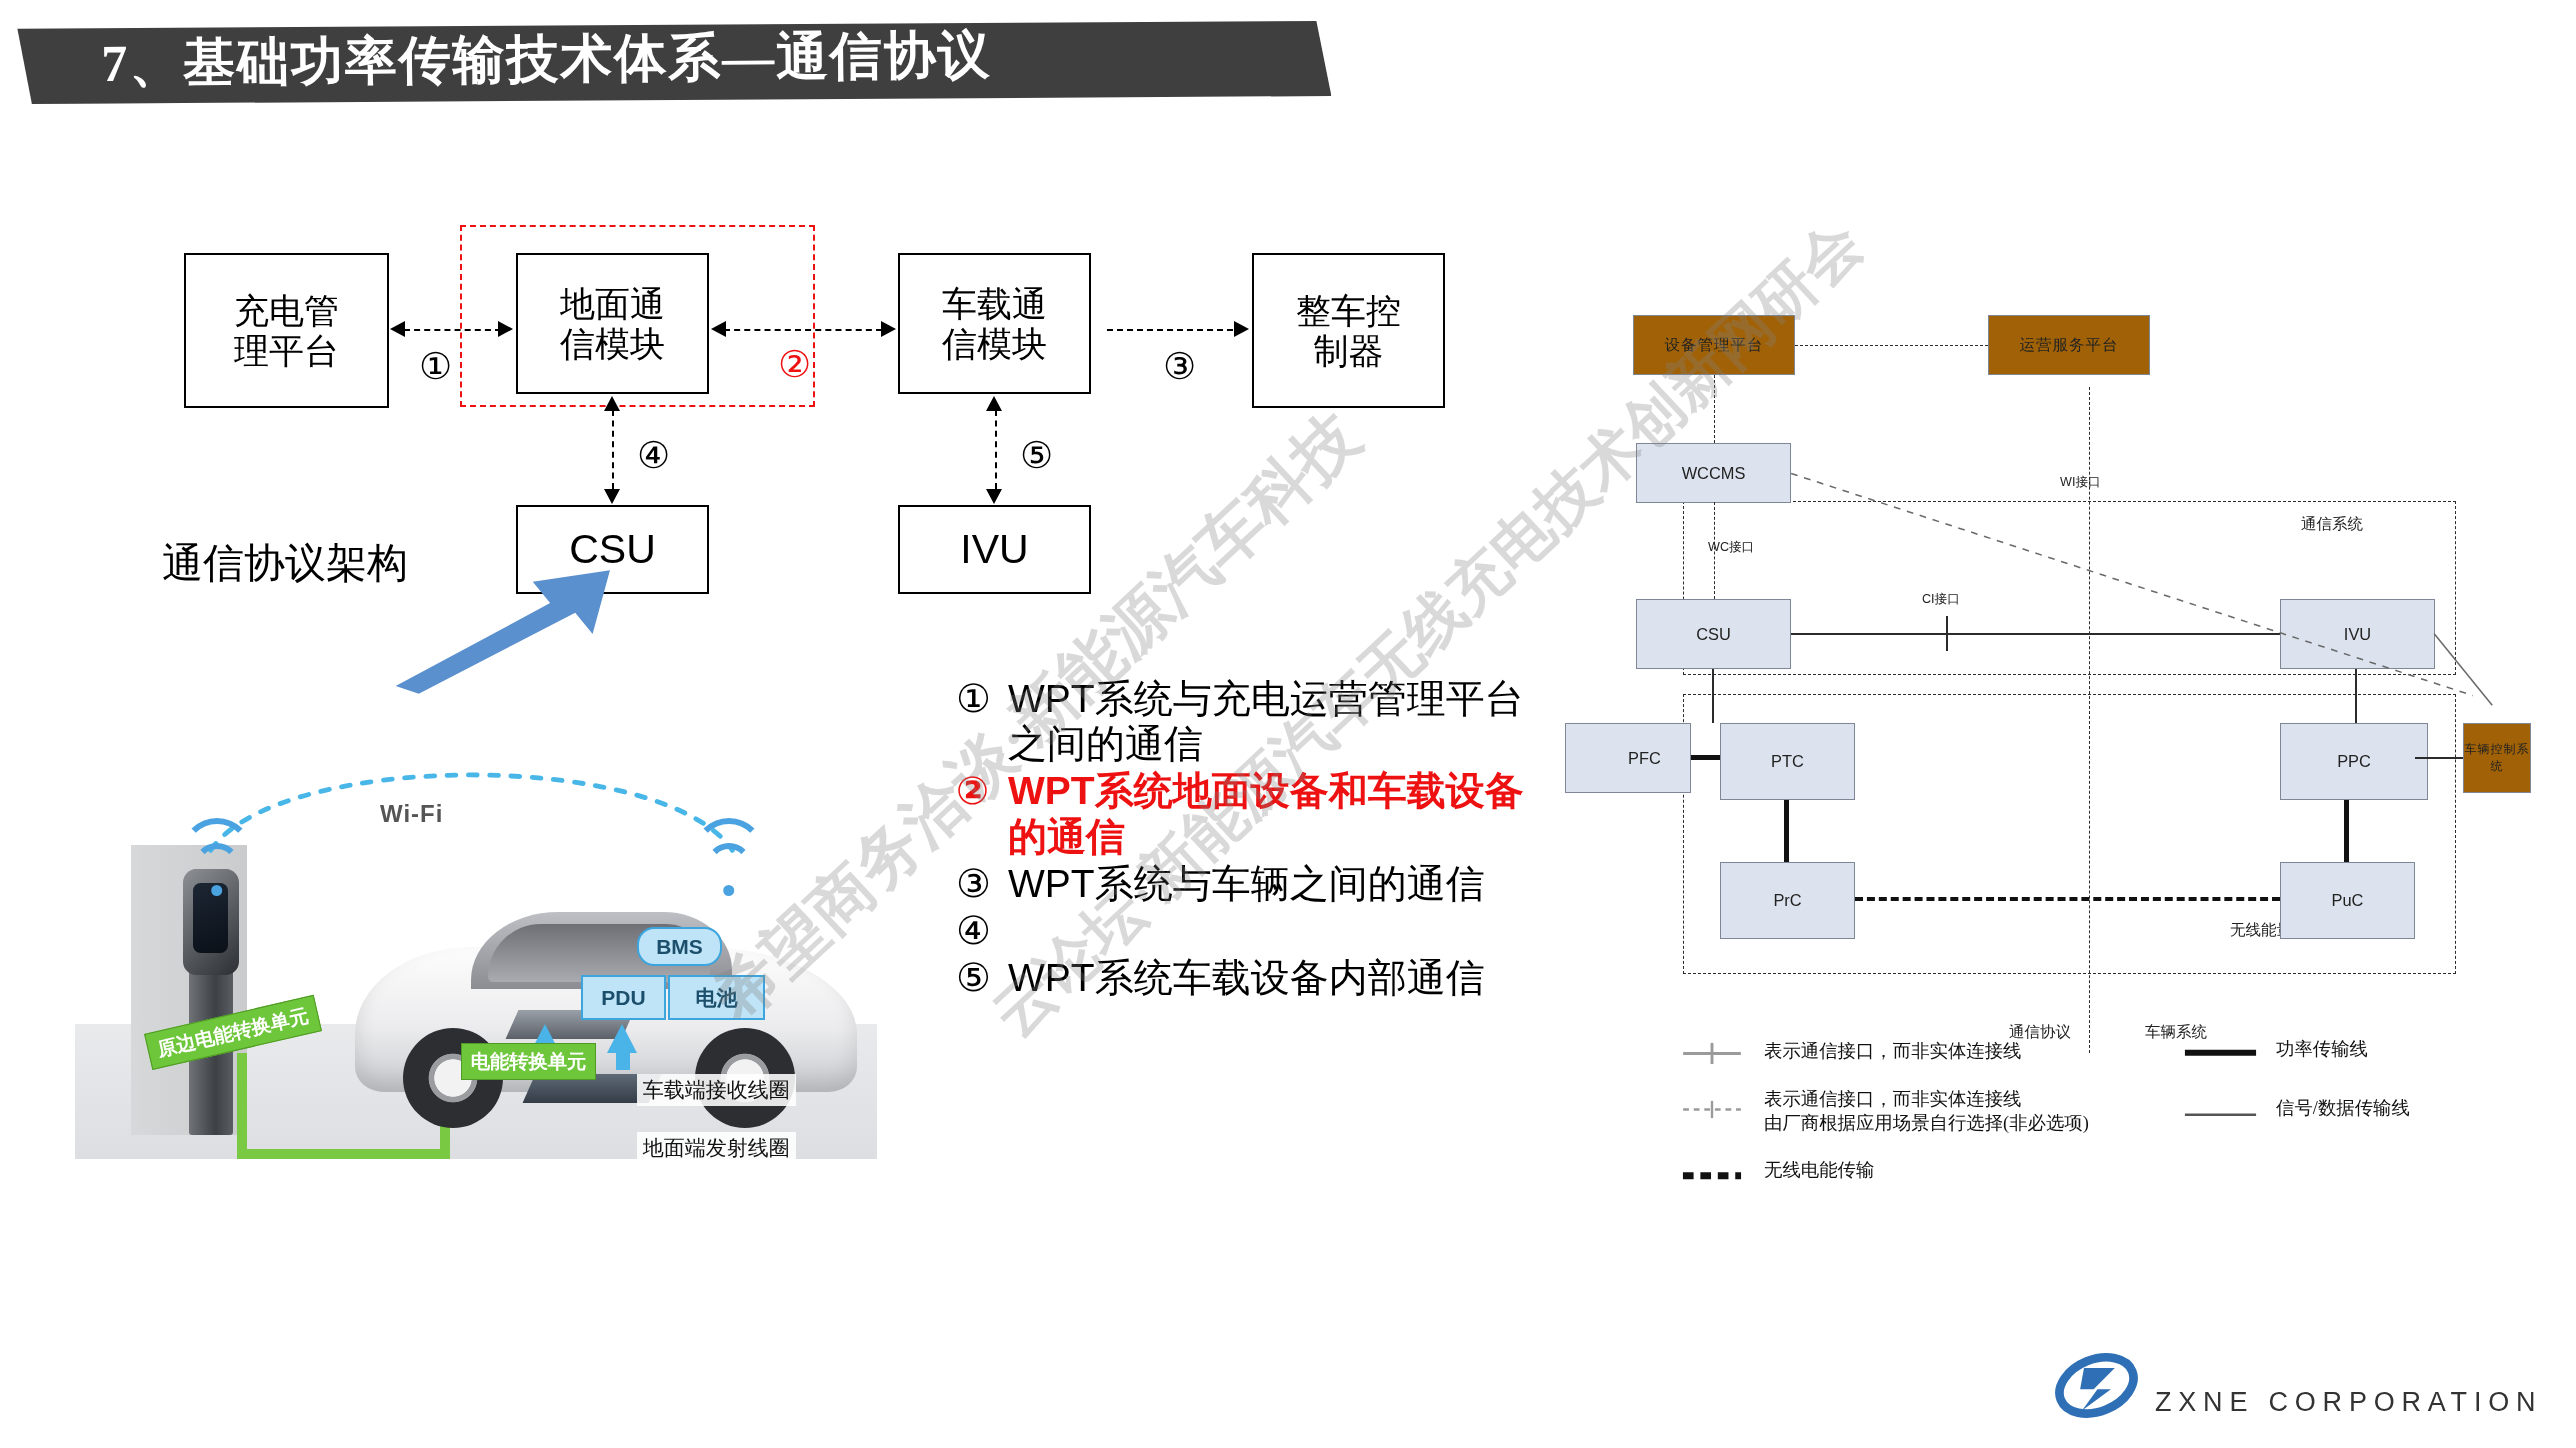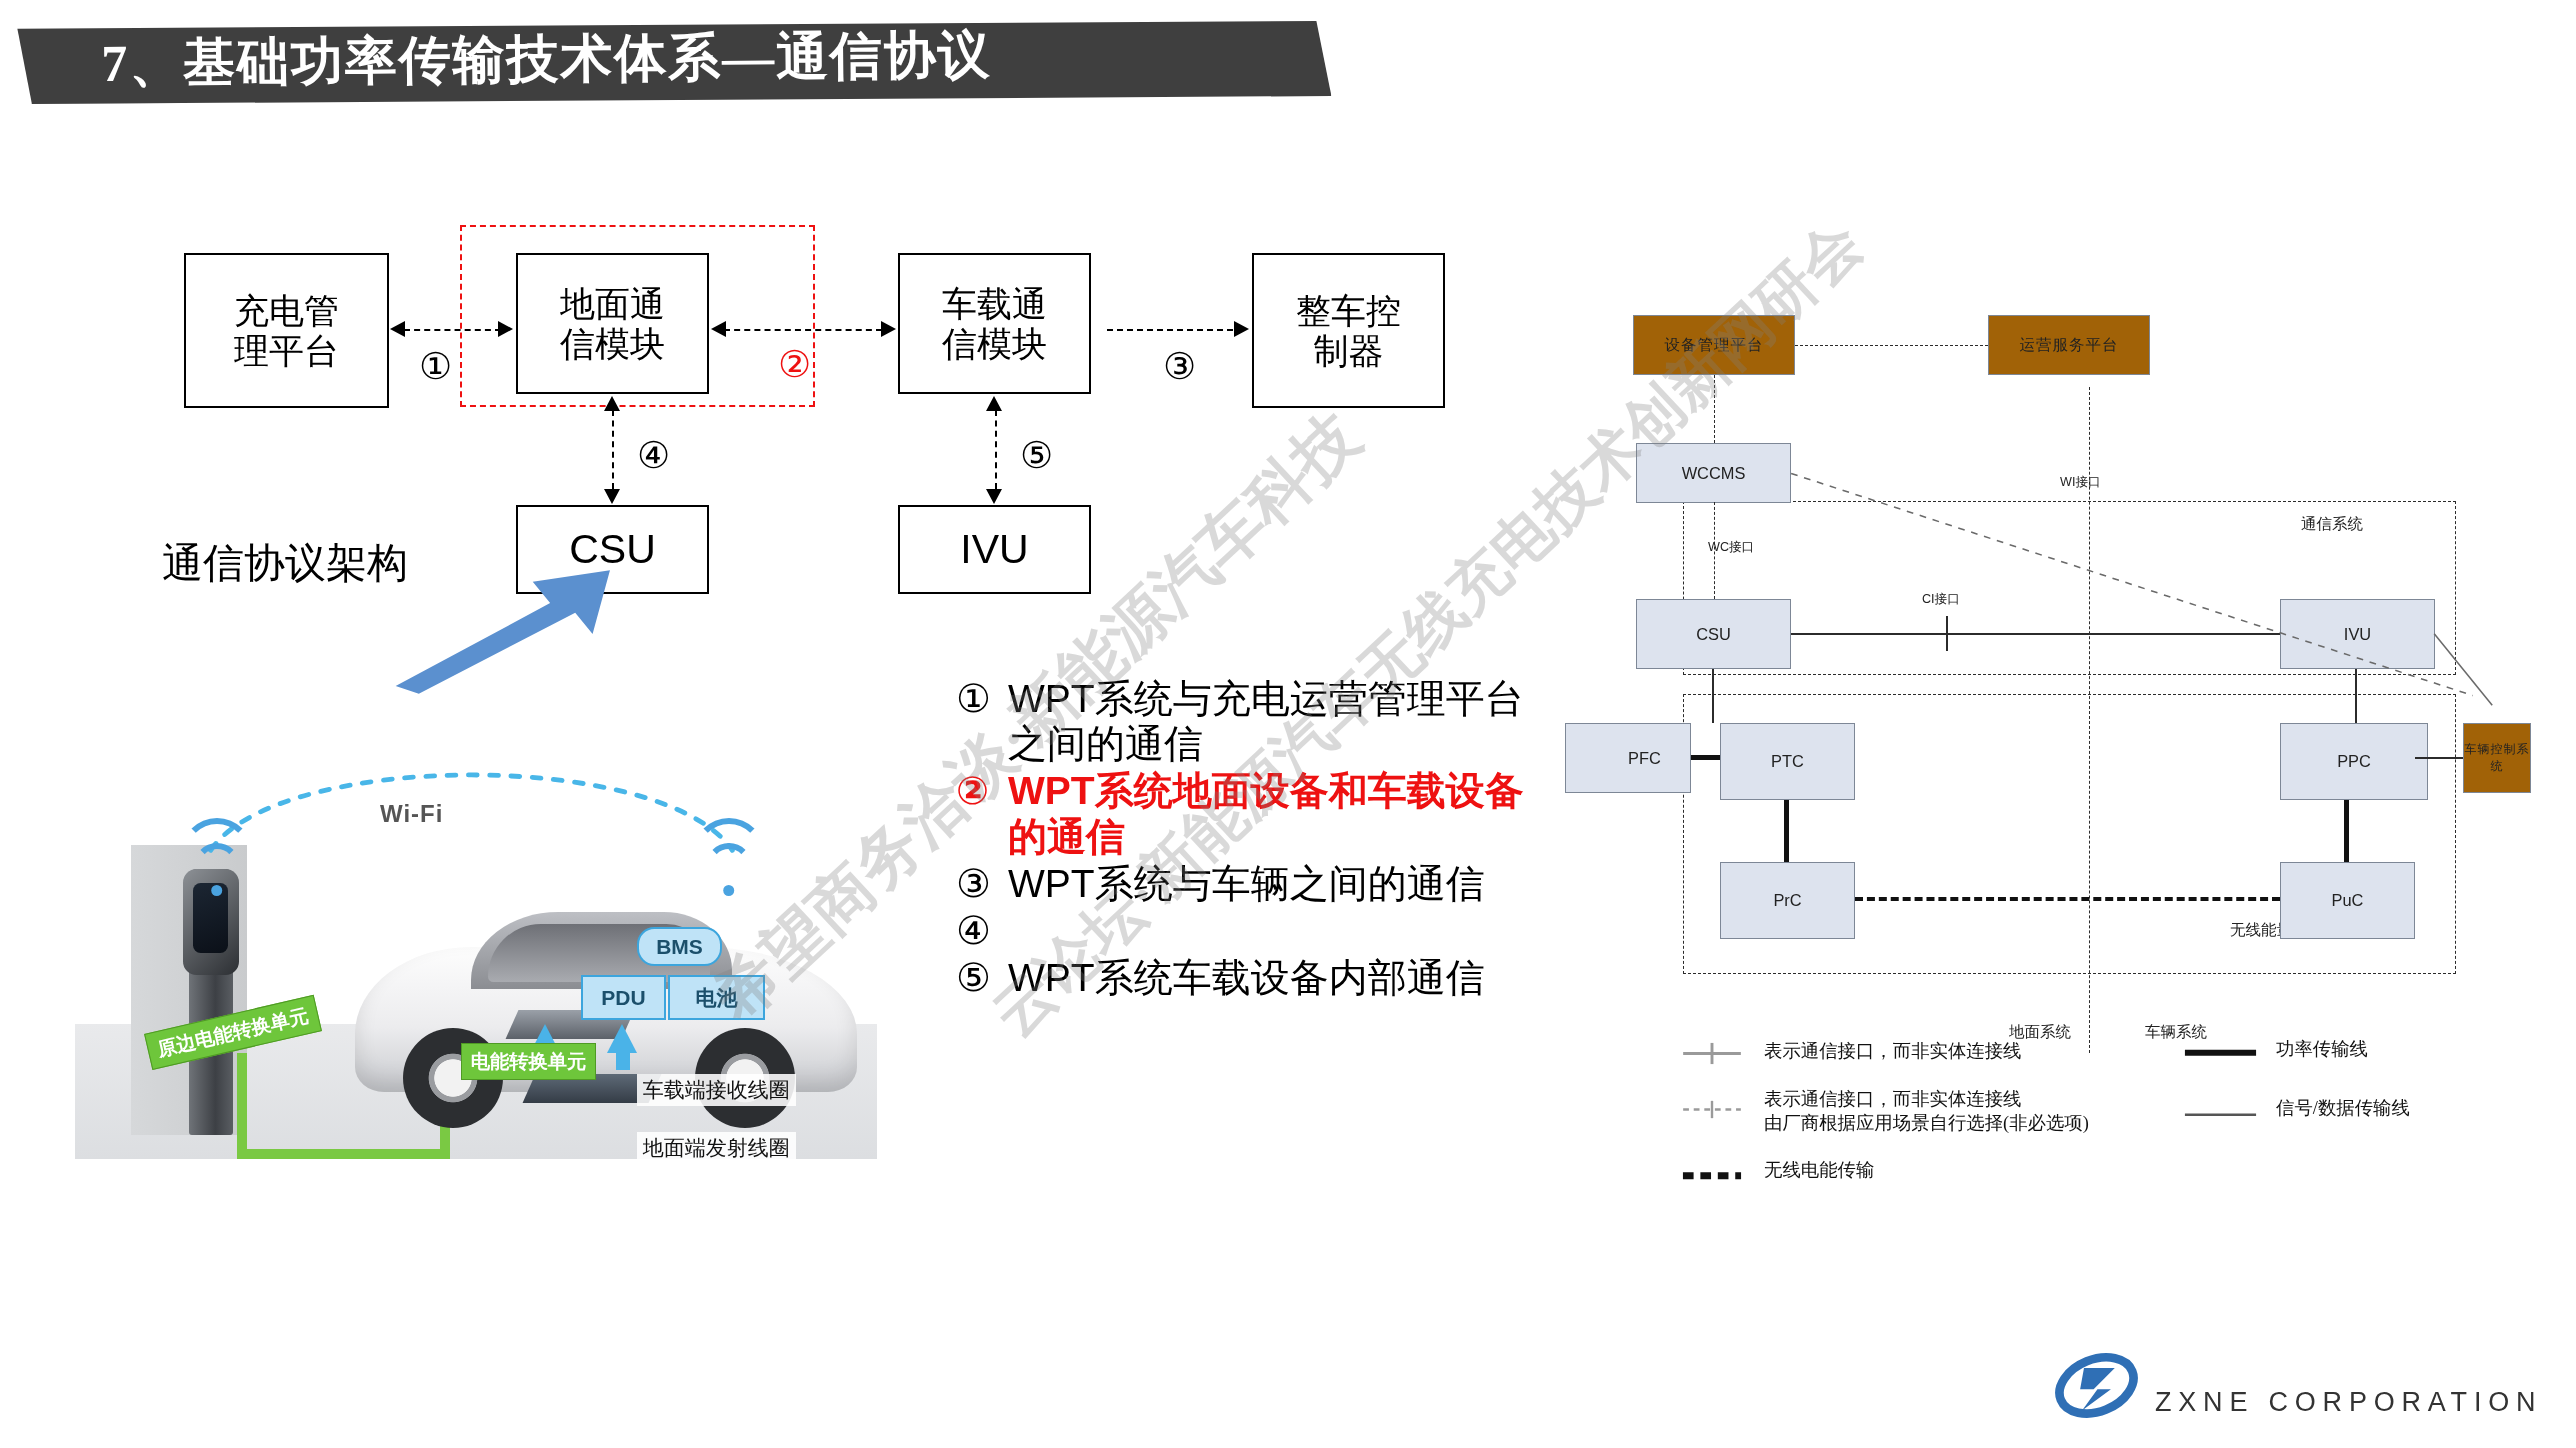--- a/index.html
+++ b/index.html
@@ -269,21 +269,21 @@
 </div>
 
 <div id="arch">
 
   <div class="agroup" style="left:118px;top:211px;width:773px;height:174px;"></div>
   <div class="agroup" style="left:118px;top:404px;width:773px;height:280px;"></div>
   <div class="alabel" style="left:736px;top:224px;">通信系统</div>
   <div class="alabel" style="left:665px;top:630px;">无线能量传输系统WPT</div>
 
   <div class="adashv" style="left:524px;top:97px;height:666px;"></div>
-  <div class="alabel" style="left:444px;top:732px;">地面系统</div>
+  <div class="alabel" style="left:444px;top:732px;">通信协议</div>
   <div class="alabel" style="left:580px;top:732px;">车辆系统</div>
 
   <div class="abox gray cn" style="left:68px;top:25px;width:162px;height:60px;">设备管理平台</div>
   <div class="abox gray cn" style="left:423px;top:25px;width:162px;height:60px;">运营服务平台</div>
   <div class="adash" style="left:230px;top:55px;width:193px;"></div>
 
   <div class="abox" style="left:71px;top:153px;width:155px;height:60px;">WCCMS</div>
   <div class="adashv" style="left:149px;top:85px;height:68px;"></div>
   <div class="adashv" style="left:149px;top:212px;height:97px;"></div>
 

